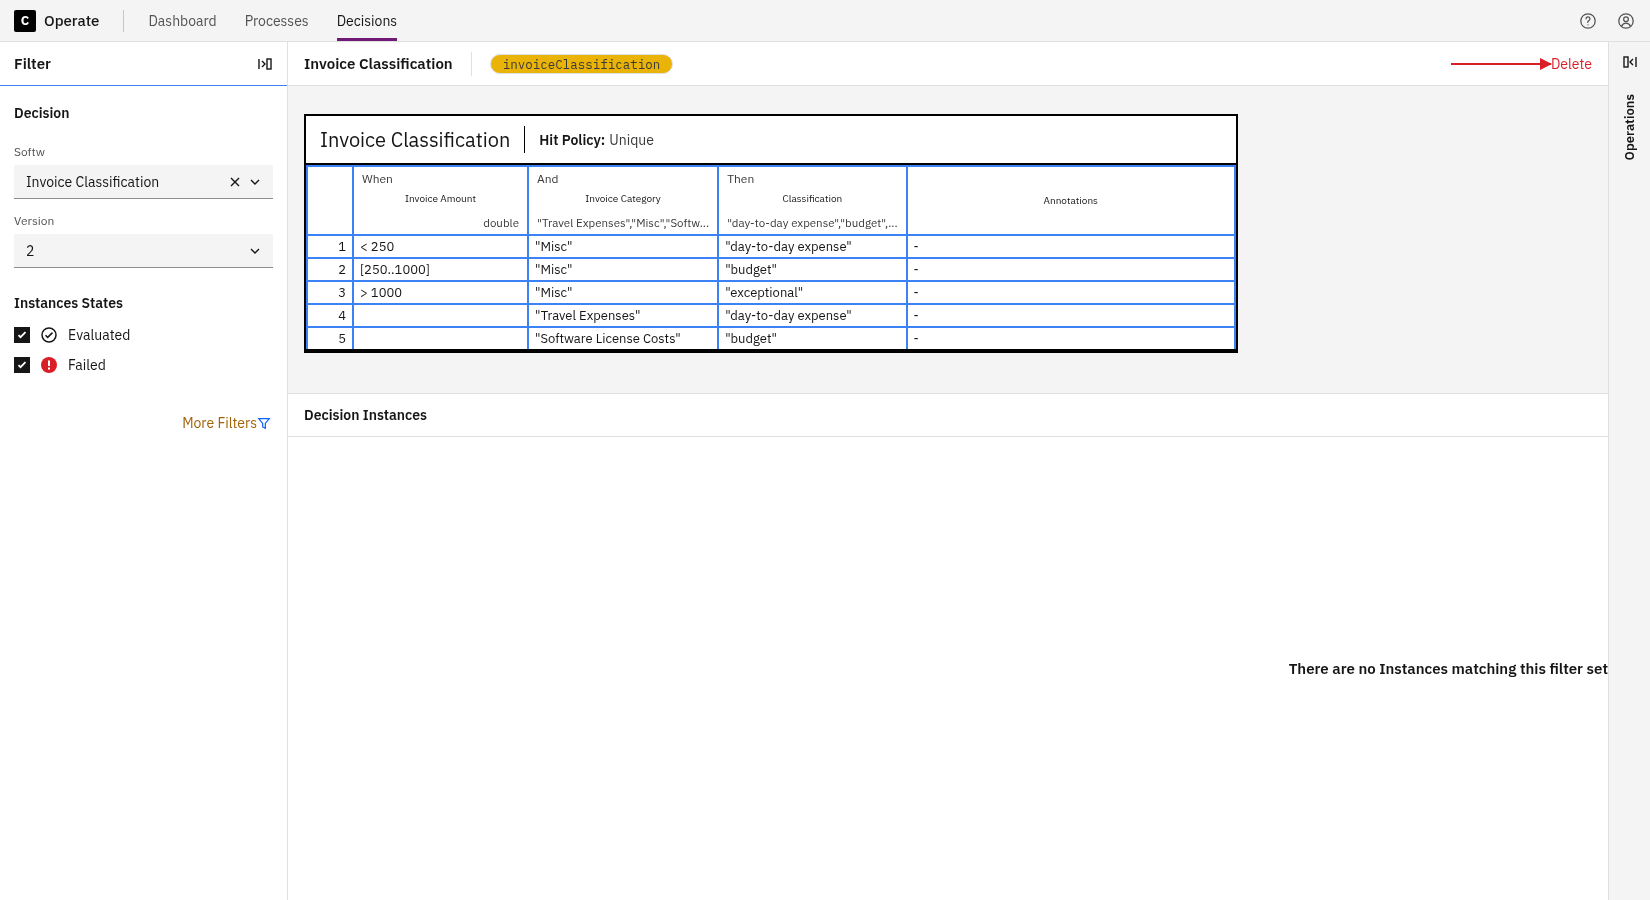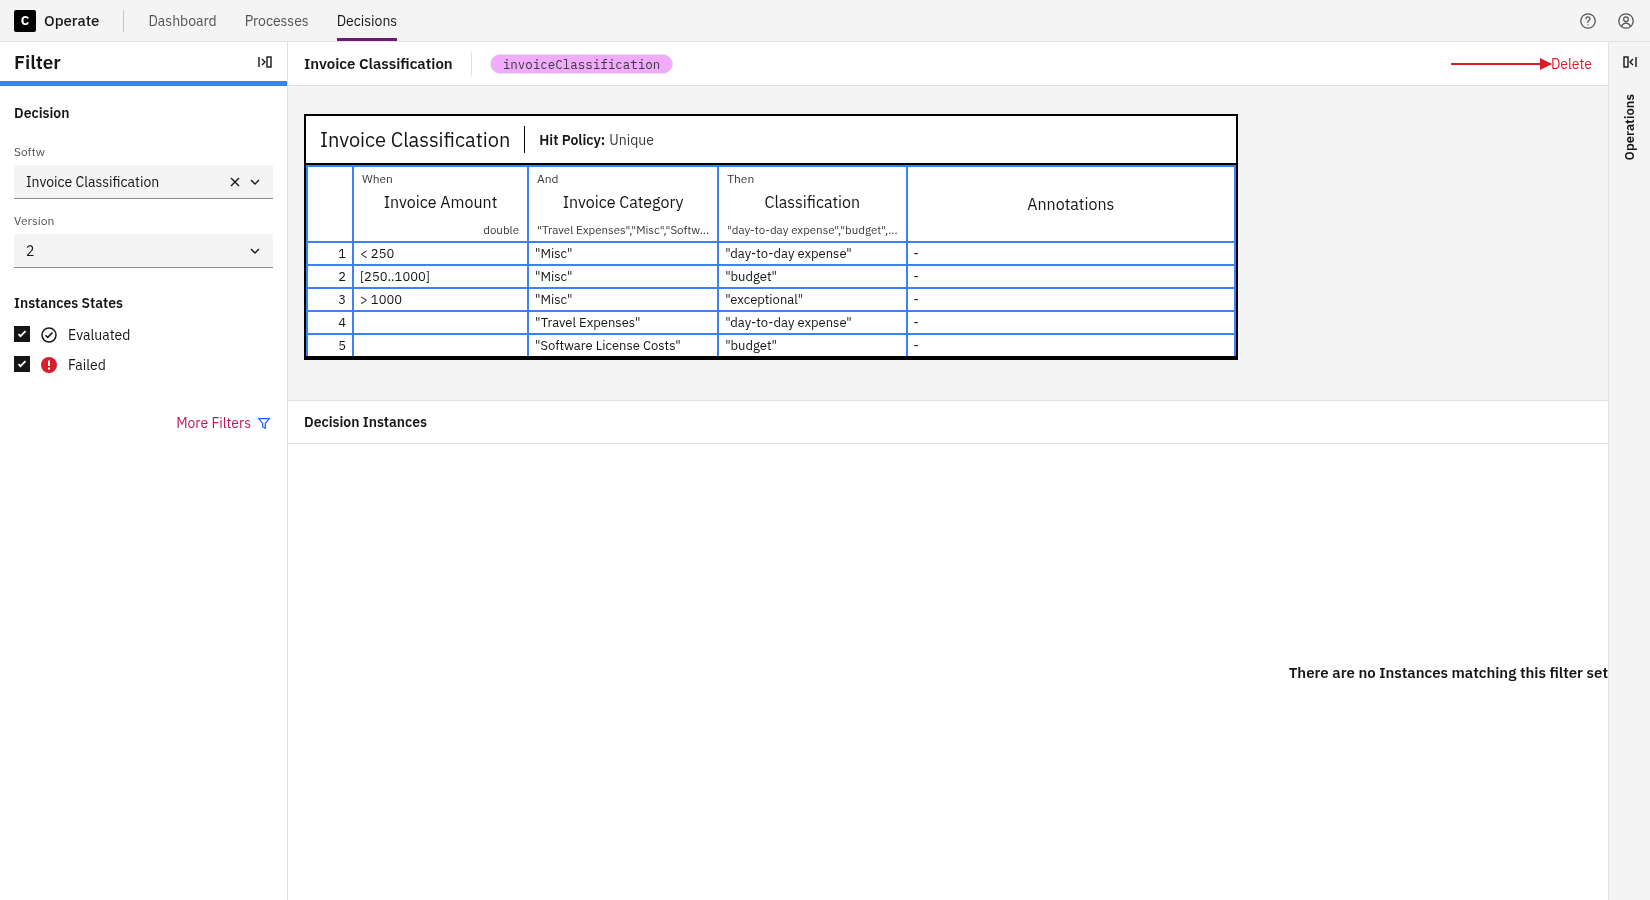--- a/index.html
+++ b/index.html
@@ -13,65 +13,65 @@
     .nav-item { color: #525252; font-size: 14px; margin-right: 28px; padding: 11px 0; cursor: pointer; }
     .nav-item.active { color: #161616; border-bottom: 3px solid #701a75; padding-bottom: 8px; }
     .top-icons { margin-left: auto; display: flex; gap: 18px; }
     .icon-btn { width: 20px; height: 20px; display: inline-flex; align-items: center; justify-content: center; cursor: pointer; color: #525252; }
 
     
     .wrap { display: flex; height: calc(100vh - 42px); }
 
     
     .sidebar { width: 288px; background: #fff; border-right: 1px solid #e0e0e0; display: flex; flex-direction: column; }
-    .filter-hdr { height: 44px; border-bottom: 5px solid #3b82f6; display: flex; align-items: center; padding: 0 14px; font-weight: 600; font-size: 19px; justify-content: space-between; }
+    .filter-hdr { height: 44px; border-bottom: 1px solid #3b82f6; display: flex; align-items: center; padding: 0 14px; font-weight: 600; font-size: 15px; justify-content: space-between; }
     .panel-toggle-icon { width: 16px; height: 16px; color: #161616; cursor: pointer; }
     .filter-body { padding: 18px 14px 0 14px; flex: 1; overflow: auto; }
     .filter-section-title { font-weight: 600; margin-bottom: 14px; }
     .filter-label { font-size: 12px; color: #525252; margin: 14px 0 6px 0; }
     .filter-label.firstish { margin-top: 22px; }
     .filter-select { display: flex; align-items: center; background: #f4f4f4; border-bottom: 1px solid #8d8d8d; padding: 0 12px; height: 34px; justify-content: space-between; cursor: pointer; }
     .filter-select .val { font-size: 14px; color: #161616; }
     .filter-select .ctrls { display: flex; gap: 8px; color: #161616; }
     .states-title { font-weight: 600; margin: 26px 0 14px 0; }
-    .state-row { display: flex; align-items: flex-start; gap: 10px; margin-bottom: 12px; cursor: pointer; }
+    .state-row { display: flex; align-items: center; gap: 10px; margin-bottom: 12px; cursor: pointer; }
     .chk { width: 16px; height: 16px; background: #161616; display: inline-flex; align-items: center; justify-content: center; }
     .chk svg { width: 10px; height: 10px; }
     .status-icon { width: 18px; height: 18px; display: inline-flex; align-items: center; justify-content: center; }
-    .more-filters { display: flex; justify-content: flex-end; align-items: center; gap: 6px; color: #be185d; font-size: 14px; margin-top: 40px; padding-right: 2px; cursor: pointer; }
+    .more-filters { display: flex; justify-content: flex-end; align-items: center; color: #a16207; font-size: 14px; margin-top: 40px; padding-right: 2px; cursor: pointer; }
     .filter-footer { padding: 12px 14px 16px 14px; text-align: center; }
     .reset-link { color: #0f62fe; font-size: 14px; cursor: pointer; }
 
     
     .main { flex: 1; display: flex; flex-direction: column; background: #f4f4f4; position: relative; }
     .main-hdr { height: 44px; background: #fff; border-bottom: 1px solid #e0e0e0; display: flex; align-items: center; padding: 0 16px; }
     .main-hdr-title { font-weight: 600; font-size: 15px; }
     .main-hdr-divider { width: 1px; height: 24px; background: #e0e0e0; margin: 0 18px; }
-    .main-hdr-code { font-family: "IBM Plex Mono", ui-monospace, Menlo, monospace; font-size: 12.5px; color: #393939; background: #f0abfc; border: 1px solid #e0e0e0; border-radius: 14px; padding: 1px 12px; }
+    .main-hdr-code { font-family: "IBM Plex Mono", ui-monospace, Menlo, monospace; font-size: 12.5px; color: #393939; background: #eab308; border: 1px solid #e0e0e0; border-radius: 14px; padding: 1px 12px; }
     .main-hdr-right { margin-left: auto; display: flex; align-items: center; }
     .delete-btn { color: #da1e28; font-size: 14px; cursor: pointer; background: none; border: none; font-family: inherit; }
     .arrow-annot { width: 100px; height: 2px; background: #da1e28; position: relative; }
     .arrow-annot::after { content: ""; position: absolute; right: -1px; top: -5px; width: 0; height: 0; border-left: 12px solid #da1e28; border-top: 6px solid transparent; border-bottom: 6px solid transparent; }
 
     .dmn-area { padding: 28px 16px 0 16px; flex: 0 0 auto; background: #f4f4f4; border-bottom: 1px solid #e0e0e0; padding-bottom: 40px; }
     .dmn-table-outer { background: #fff; border: 2px solid #000; width: 934px; }
     .dmn-cap { display: flex; align-items: center; padding: 10px 14px; border-bottom: 2px solid #000; }
     .dmn-cap-title { font-size: 20px; font-weight: 400; padding-right: 14px; border-right: 1px solid #000; margin-right: 14px; }
     .dmn-cap-hp-label { font-weight: 600; font-size: 14px; margin-right: 4px; }
     .dmn-cap-hp-val { font-size: 14px; color: #393939; }
 
     table.dmn { border-collapse: collapse; width: 100%; }
     table.dmn th, table.dmn td { border: 2px solid #3b82f6; font-size: 13px; vertical-align: middle; }
     table.dmn thead { }
     th.rownum-h { width: 46px; border-bottom: 3px double #000; }
     th.col-in, th.col-out, th.col-ann { padding: 4px 8px 4px 8px; text-align: center; border-bottom: 3px double #000; }
     .col-input { width: 175px; }
     .col-output { width: 172px; }
     .col-clause-lbl { font-size: 12px; color: #393939; text-align: left; font-weight: 400; }
-    .col-name { font-size: 16px; font-weight: 400; padding: 6px 0 10px 0; }
+    .col-name { font-size: 10px; font-weight: 400; padding: 6px 0 10px 0; }
     .col-type { font-size: 11.5px; color: #393939; text-align: right; font-weight: 400; white-space: nowrap; overflow: hidden; text-overflow: ellipsis; }
     th.col-ann .col-name { padding: 0; }
     table.dmn td { padding: 2px 6px; }
     td.rownum { text-align: right; padding-right: 8px; width: 46px; }
     tbody tr:last-child td { border-bottom: 2px solid #000; }
 
     .instances-hdr { background: #fff; border-bottom: 1px solid #e0e0e0; padding: 12px 16px; font-weight: 600; font-size: 14px; }
     .instances-body { flex: 1; background: #fff; display: flex; align-items: center; justify-content: flex-end; }
     .empty-msg { font-weight: 600; font-size: 15px; color: #161616; }
 

